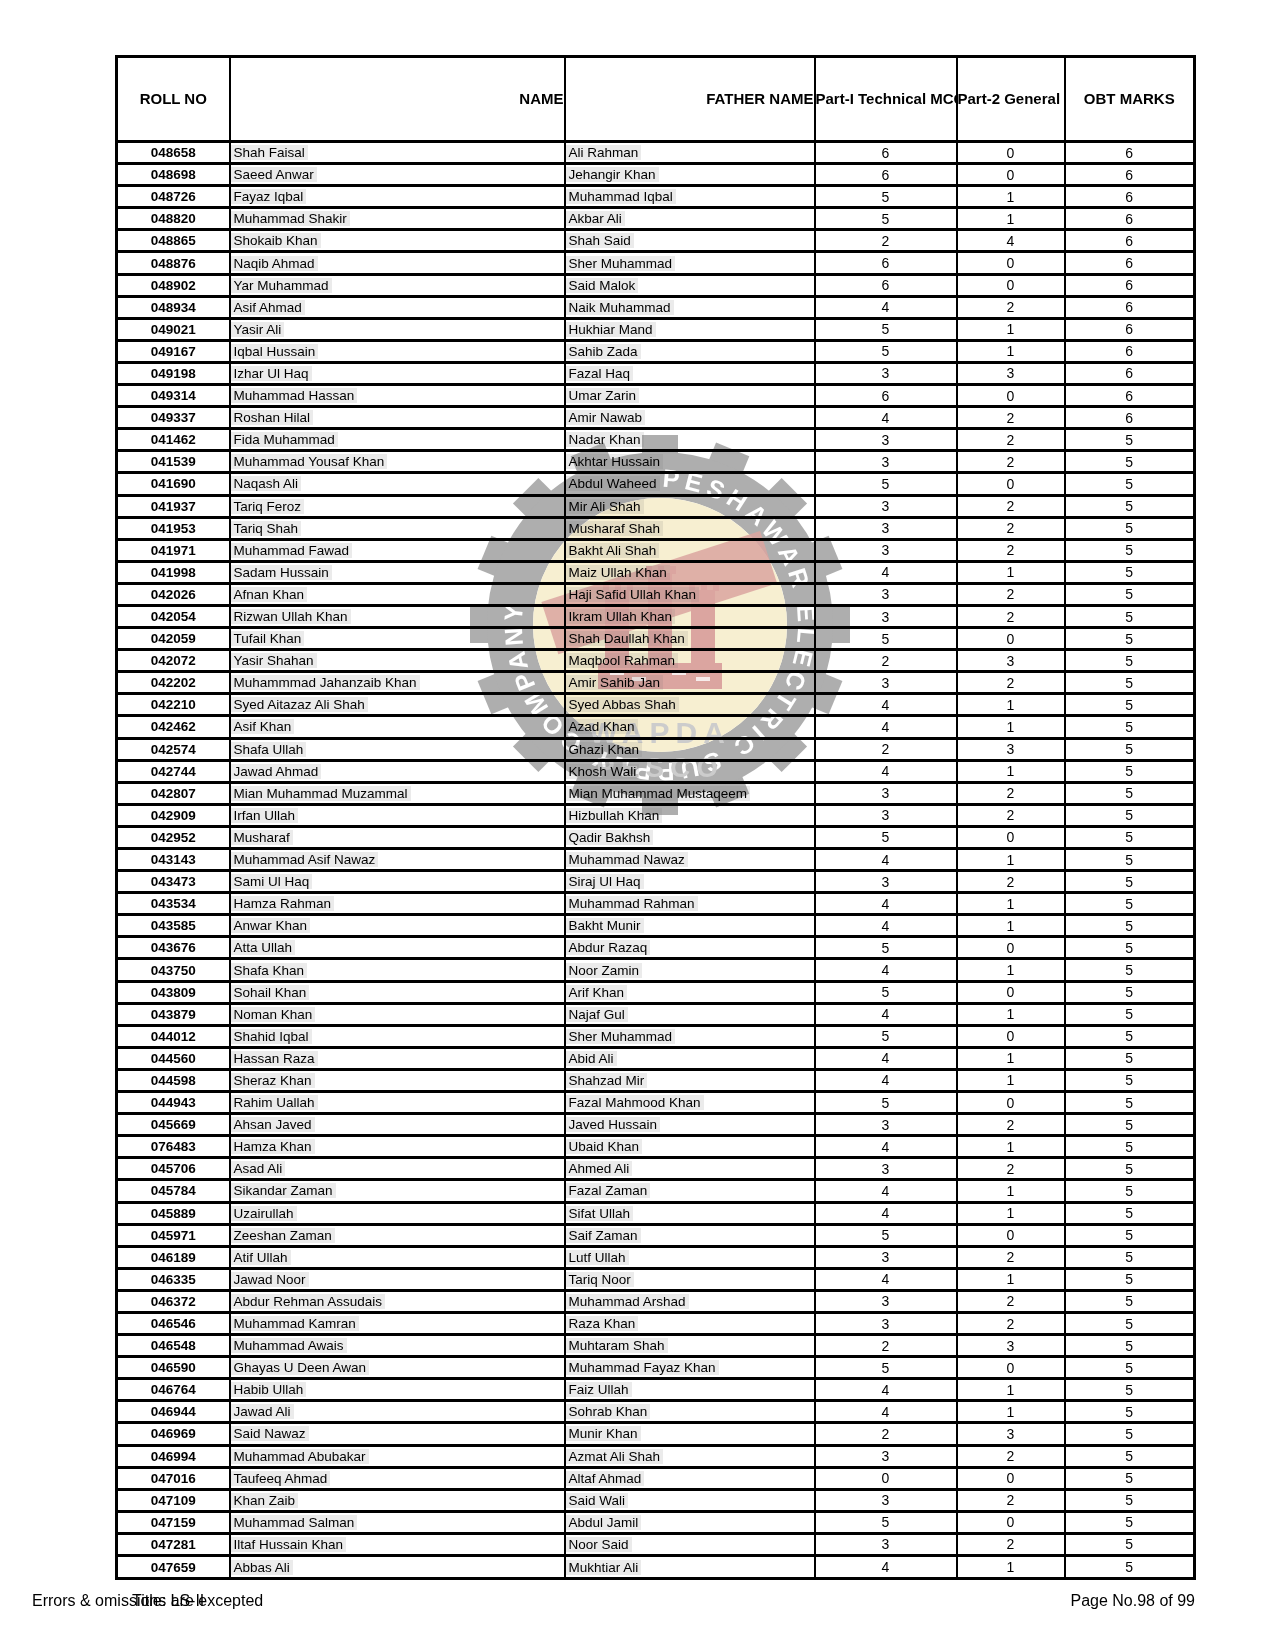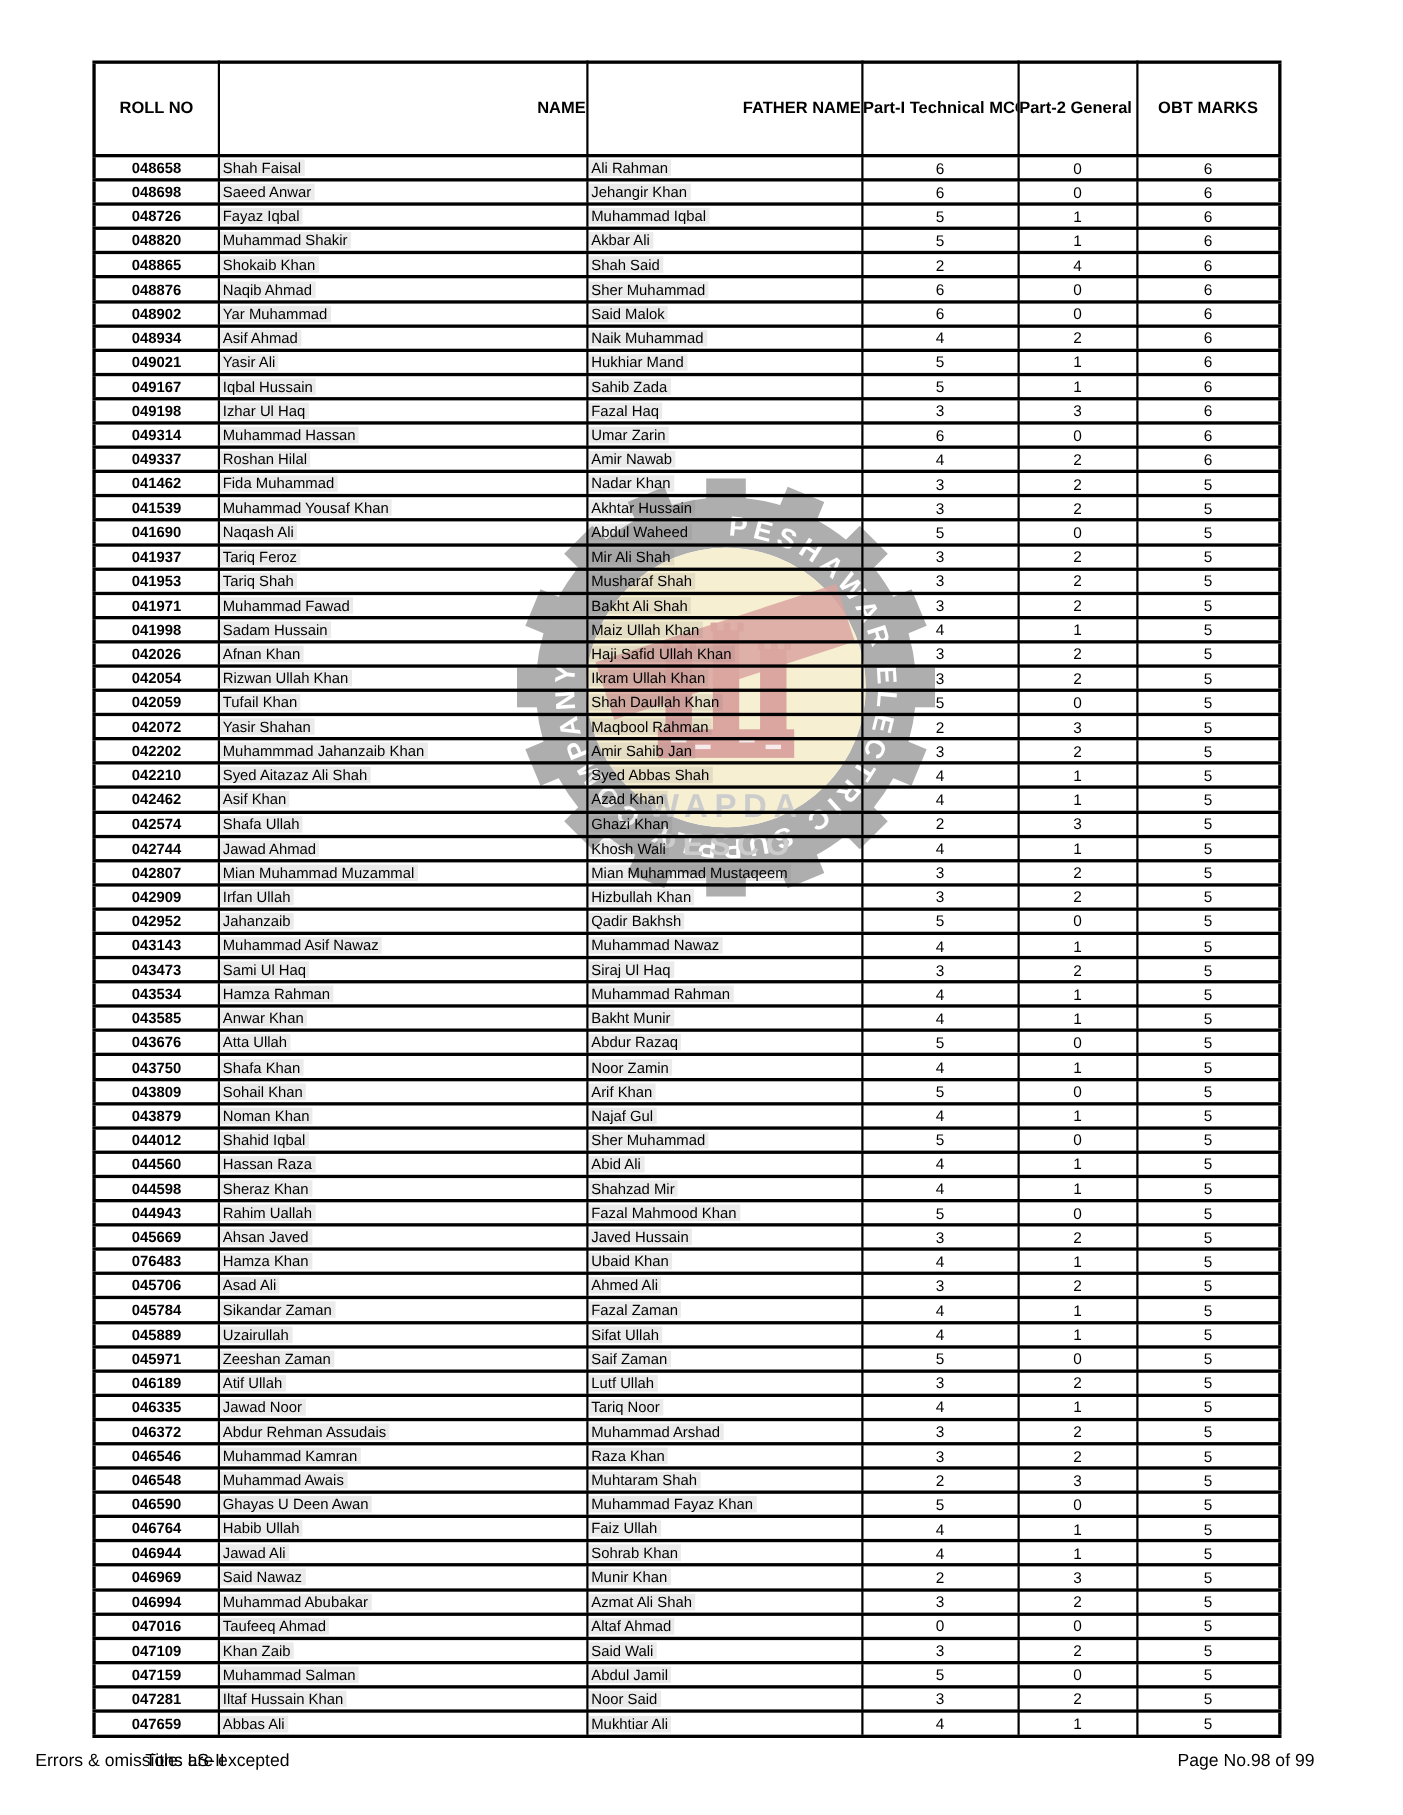--- a/index.html
+++ b/index.html
@@ -7,21 +7,21 @@
     width:1275px;height:1650px;position:relative;background:#ffffff;
     font-family:"Liberation Sans","DejaVu Sans",sans-serif;color:#000;
     overflow:hidden;
   }
   
   .watermark{
     position:absolute;left:460px;top:425px;width:400px;height:400px;
     z-index:0;opacity:.45;pointer-events:none;
   }
   
-  .tbl-wrap{position:absolute;left:84px;top:55px;z-index:1;}
+  .tbl-wrap{position:absolute;left:115px;top:55px;z-index:1;}
   table.results{
     border-collapse:collapse;table-layout:fixed;width:1078px;height:1525px;
     background:transparent;
   }
   table.results th,table.results td{
     border-left:2px solid #000;border-right:2px solid #000;
     padding:0;vertical-align:middle;overflow:hidden;white-space:nowrap;
     background:transparent;
   }
   table.results tr{border-top:3px solid #000;border-bottom:3px solid #000;}
@@ -369,21 +369,21 @@
         <tr>
           <td class="roll">042909</td>
           <td class="name"><span class="hl">Irfan Ullah</span></td>
           <td class="father"><span class="hl">Hizbullah Khan</span></td>
           <td class="num">3</td>
           <td class="num">2</td>
           <td class="num">5</td>
         </tr>
         <tr>
           <td class="roll">042952</td>
-          <td class="name"><span class="hl">Jahanzaib</span></td>
+          <td class="name"><span class="hl">Musharaf</span></td>
           <td class="father"><span class="hl">Qadir Bakhsh</span></td>
           <td class="num">5</td>
           <td class="num">0</td>
           <td class="num">5</td>
         </tr>
         <tr>
           <td class="roll">043143</td>
           <td class="name"><span class="hl">Muhammad Asif Nawaz</span></td>
           <td class="father"><span class="hl">Muhammad Nawaz</span></td>
           <td class="num">4</td>

